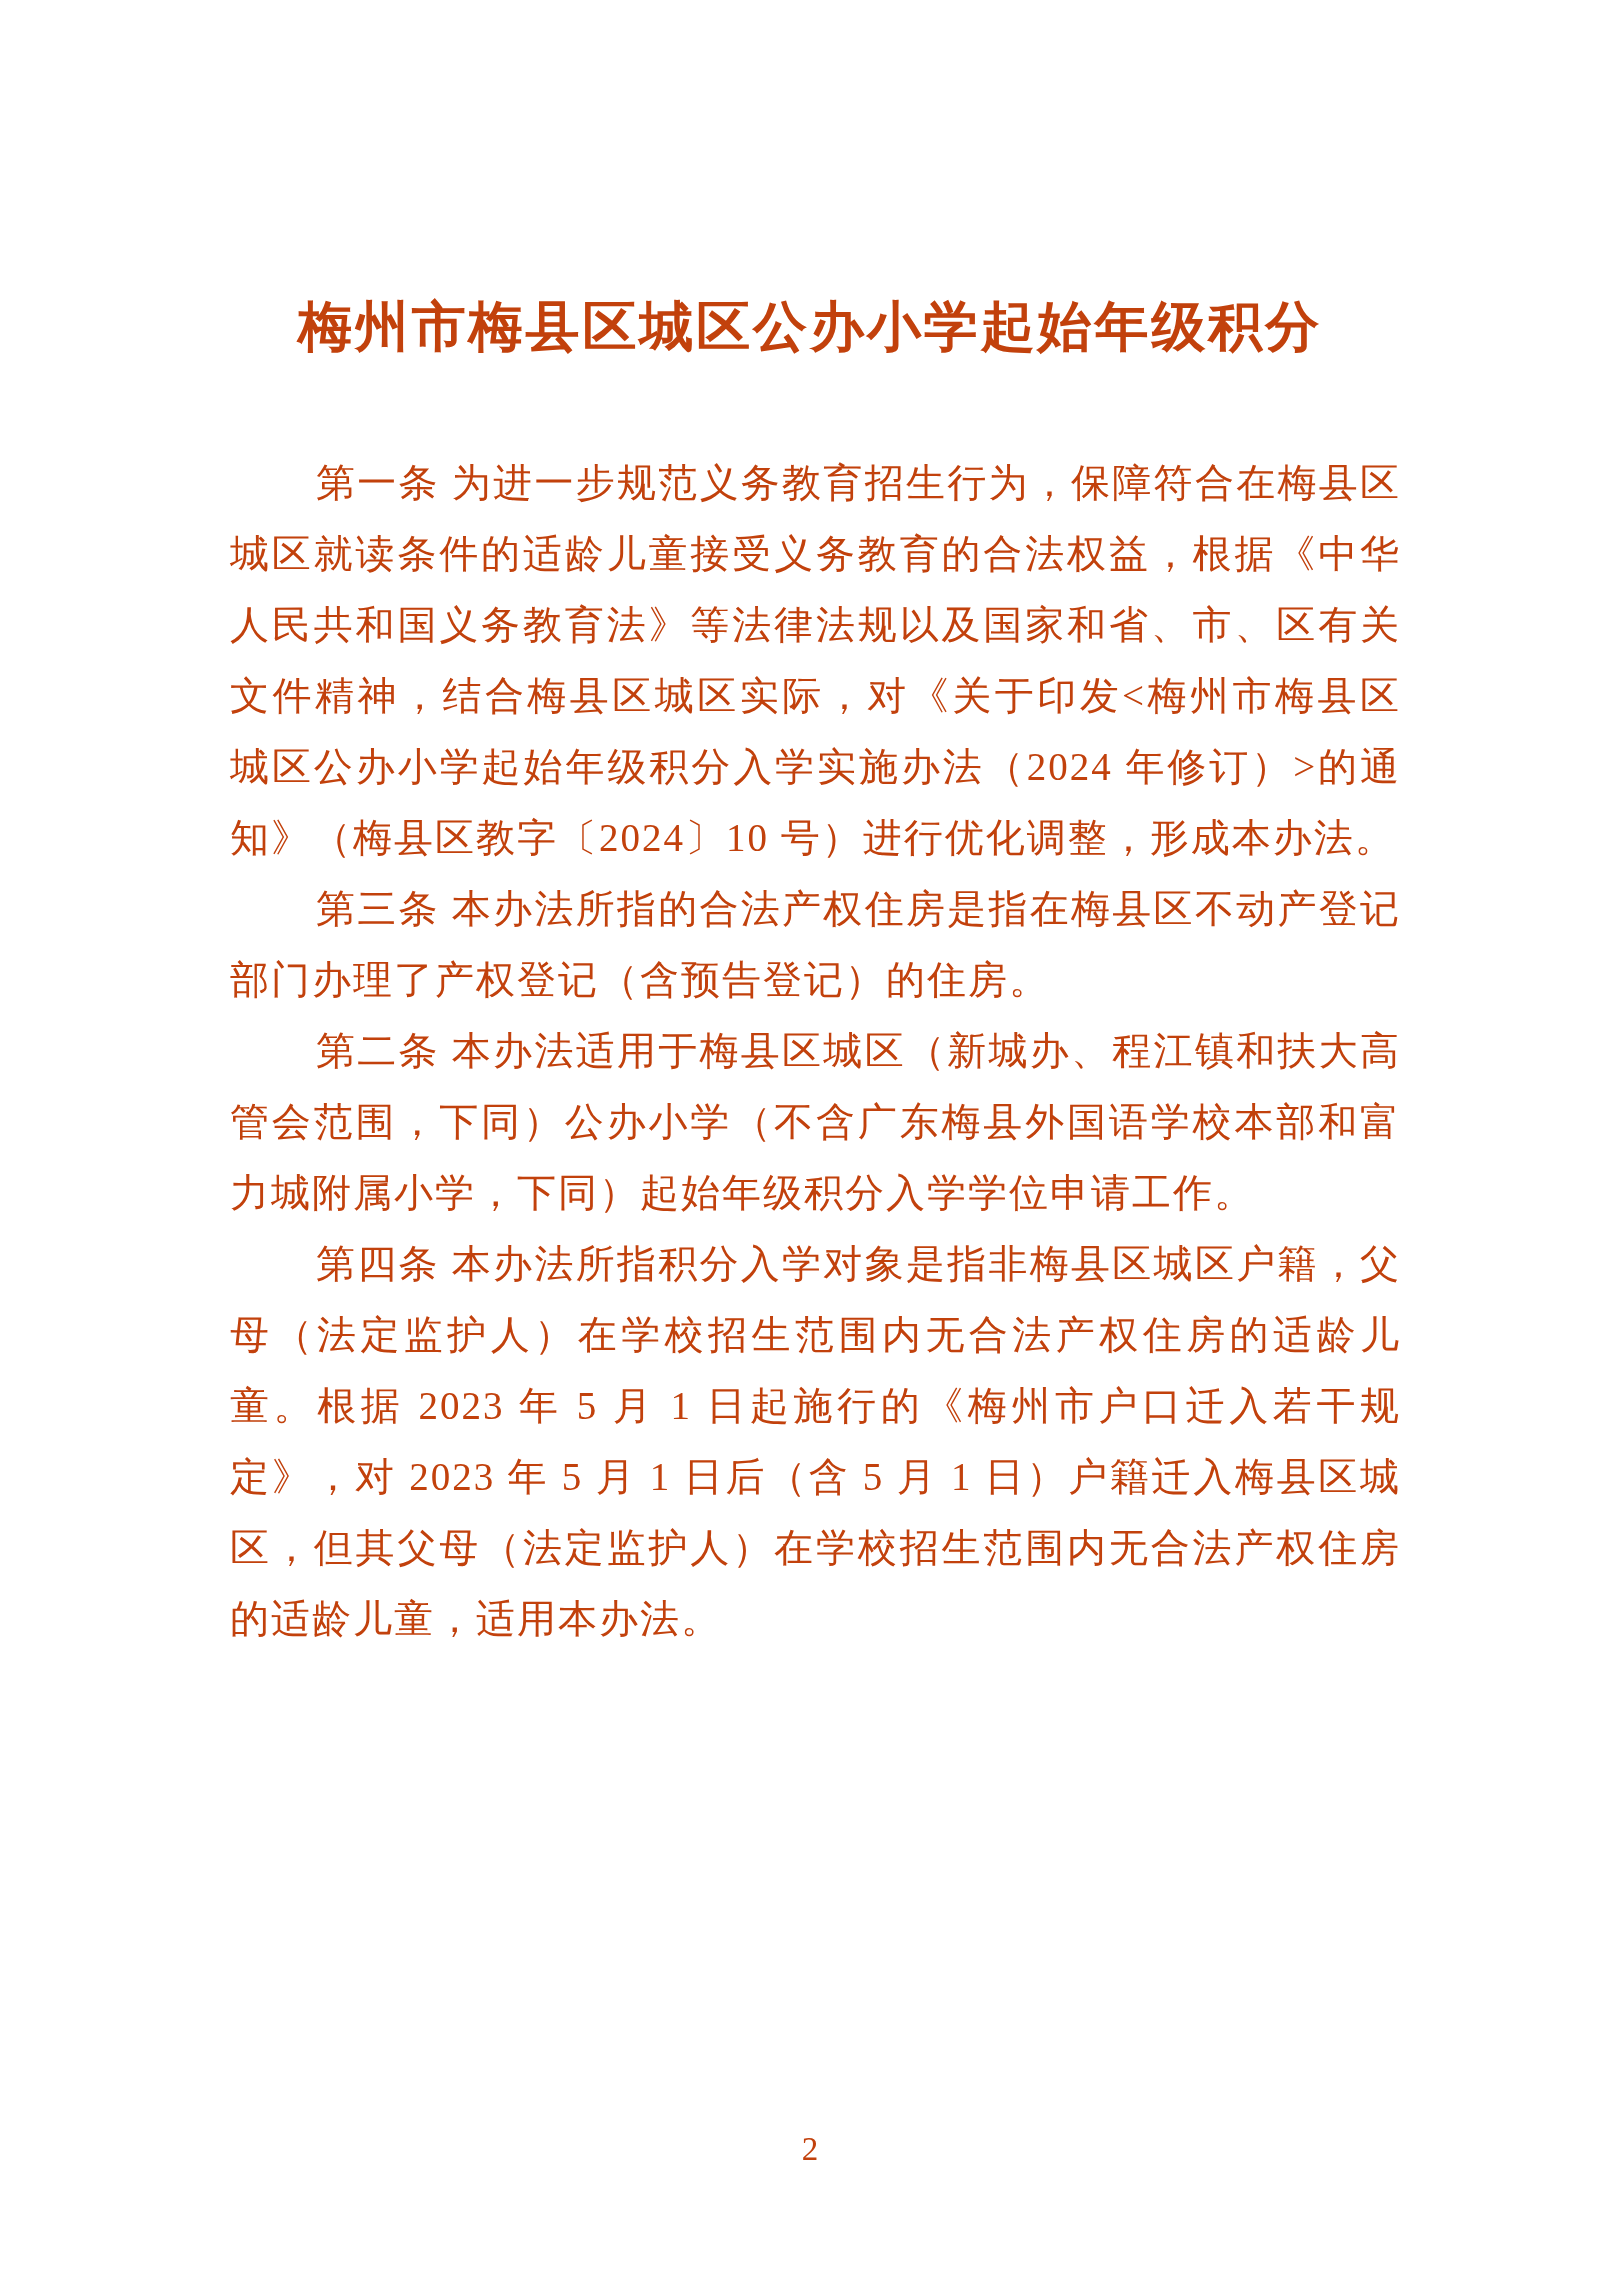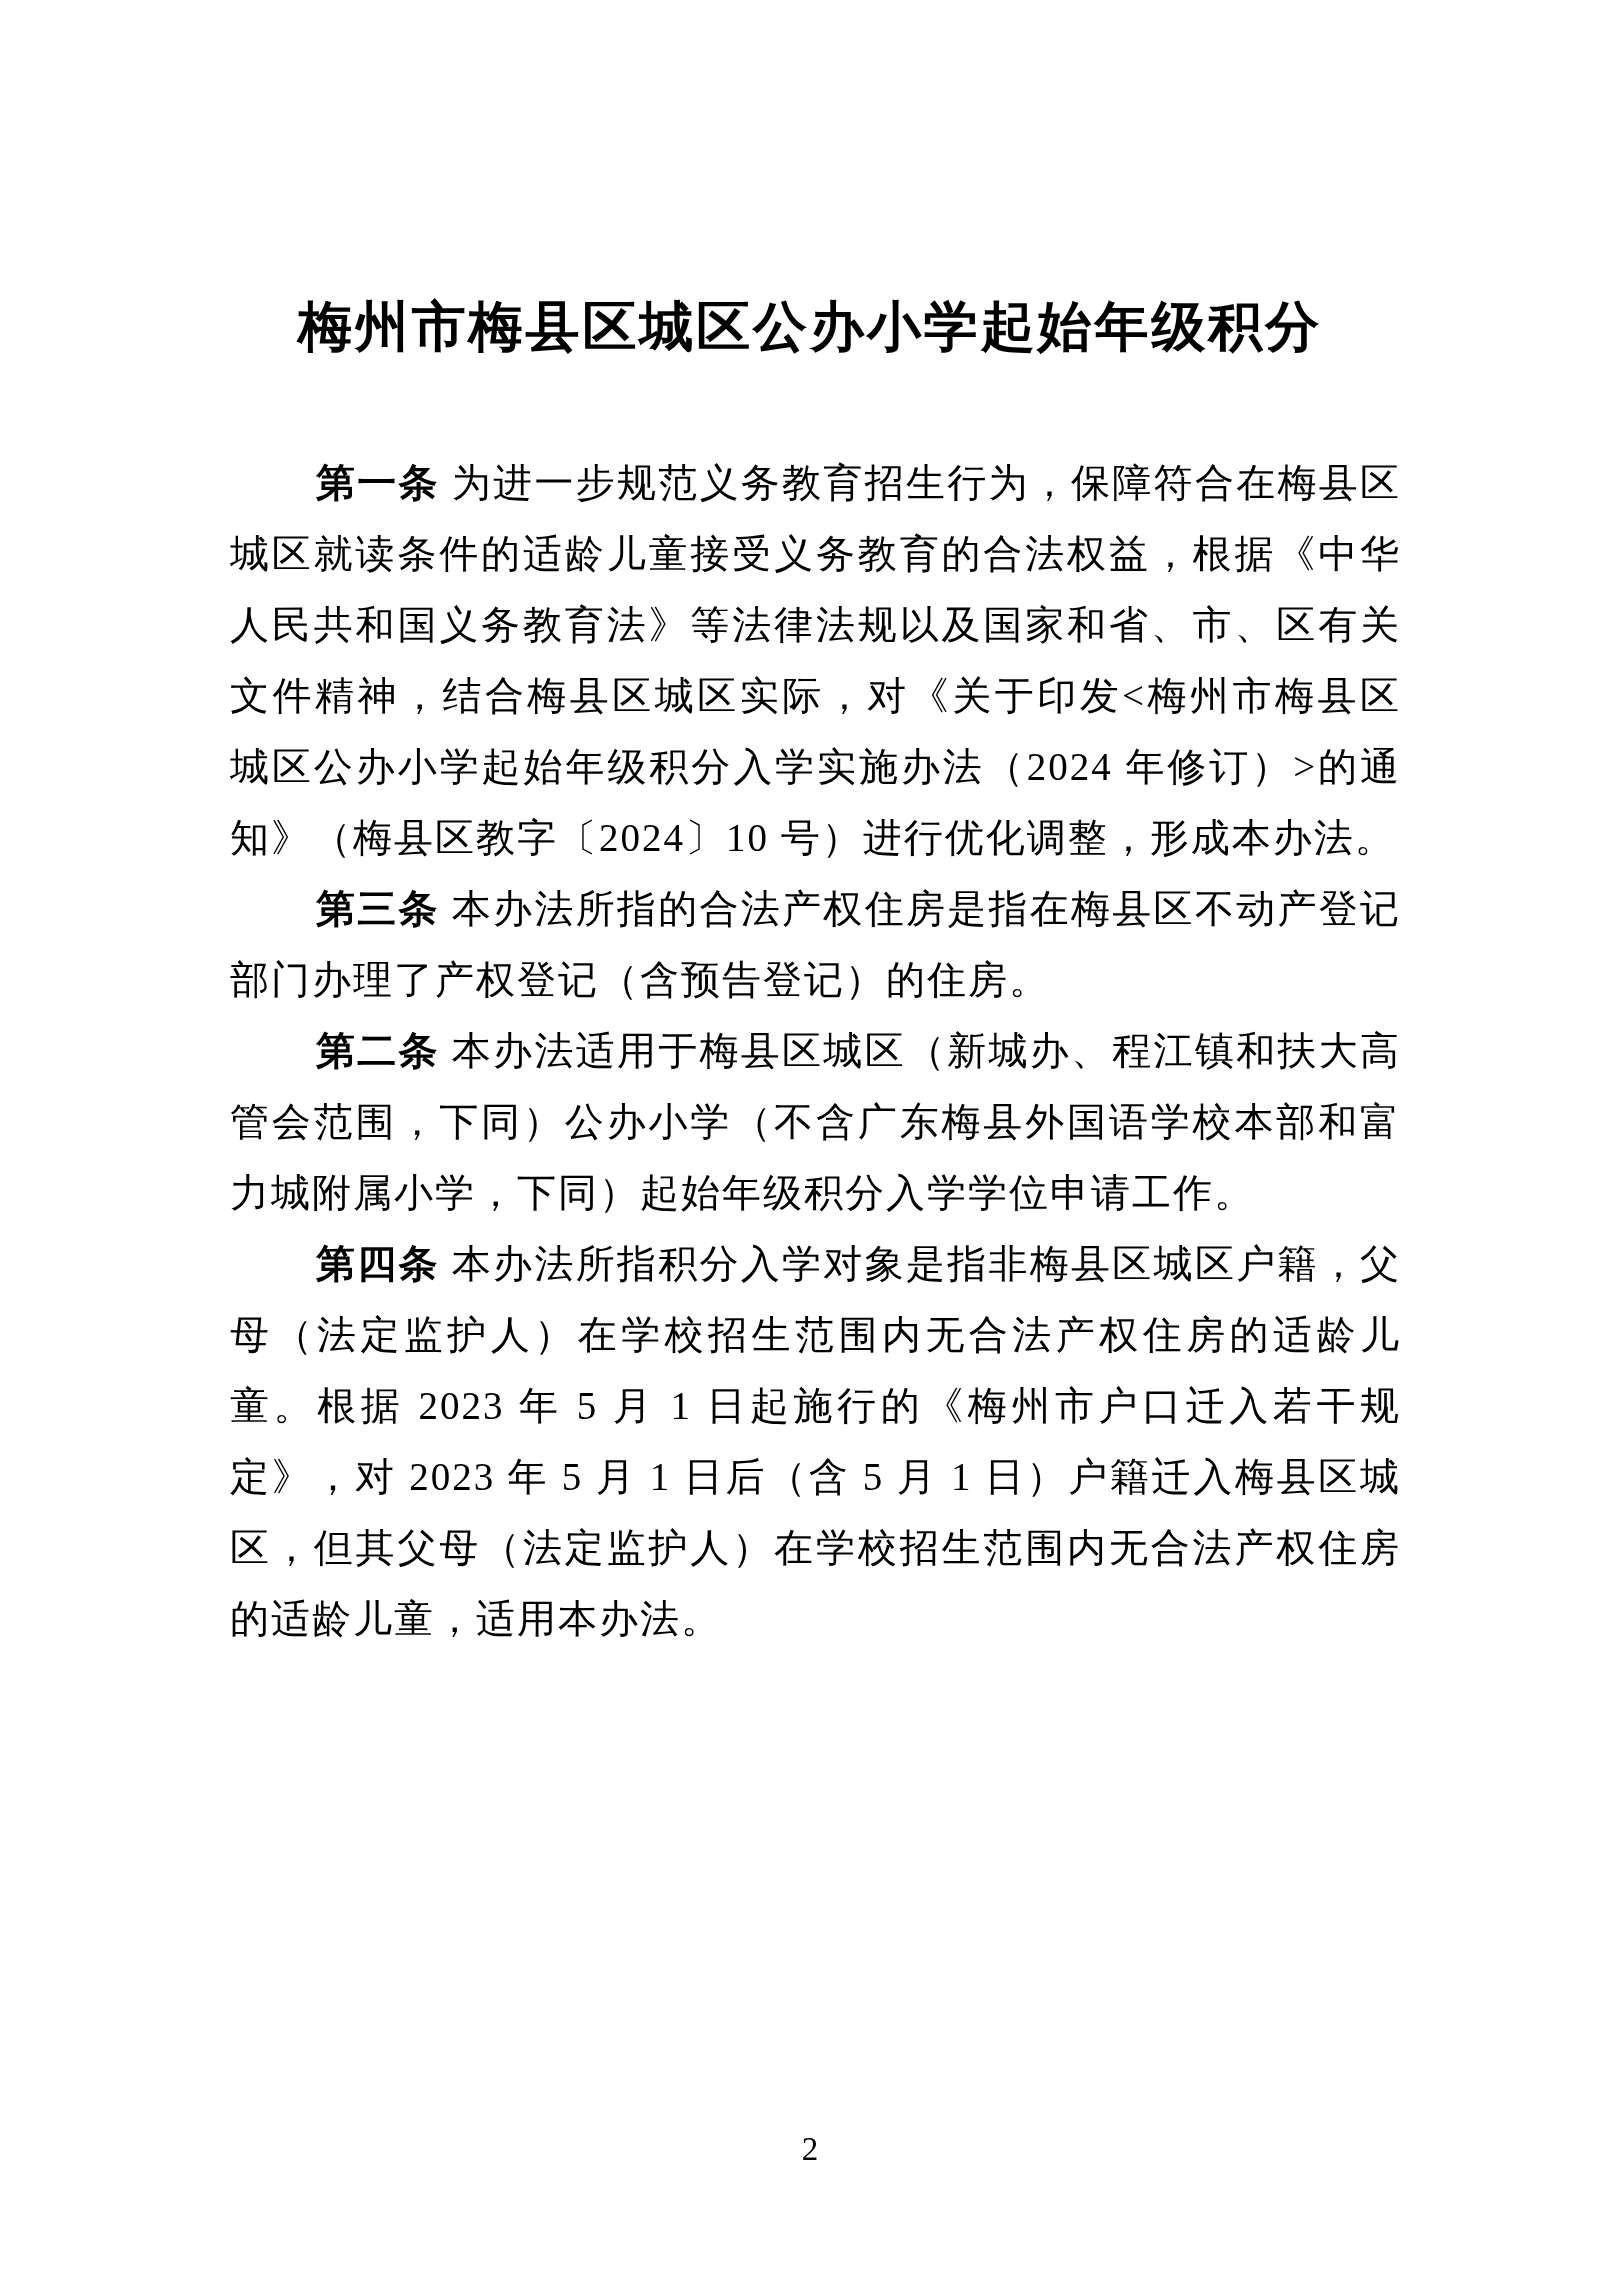--- a/index.html
+++ b/index.html
@@ -6,21 +6,21 @@
     margin: 0;
     padding: 0;
     background: #ffffff;
   }
   .page {
     position: relative;
     width: 1620px;
     height: 2292px;
     margin: 0 auto;
     background: #ffffff;
-    color: #000000;
+    color: #c2410c;
     box-sizing: border-box;
     padding-top: 287px;
     font-family: "Liberation Serif", "DejaVu Serif", serif;
     overflow: hidden;
   }
   .title {
     margin: 0 118px;
     text-align: center;
     font-size: 54px;
     line-height: 80px;
@@ -38,21 +38,21 @@
     line-height: 71px;
     letter-spacing: 2px;
     text-align: justify;
   }
   .para {
     margin: 0;
     padding: 0;
     text-indent: 86px;
   }
   .article-label {
-    font-weight: bold;
+    font-weight: normal;
     margin-right: 12px;
   }
   .footer {
     position: absolute;
     left: 0;
     top: 2125px;
     width: 100%;
     text-align: center;
   }
   .page-number {

